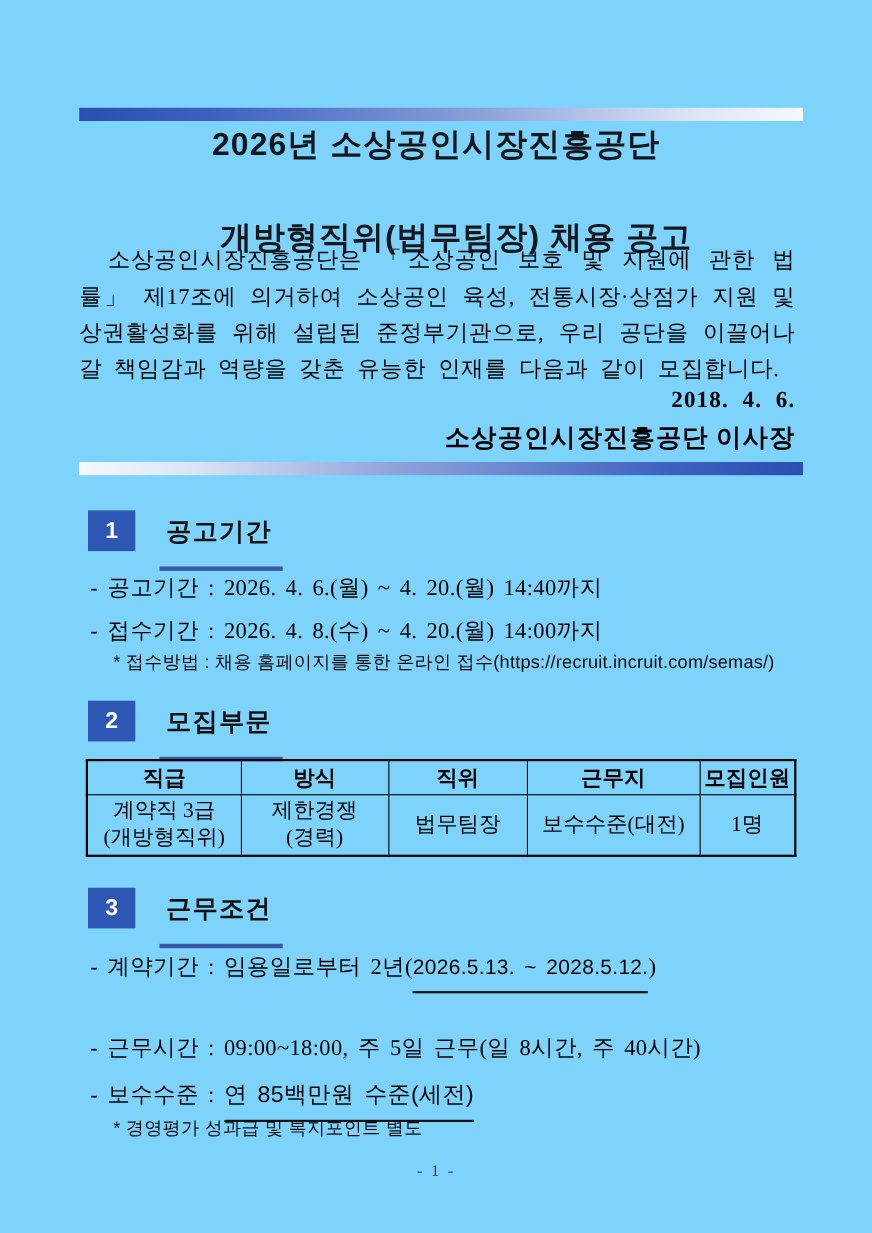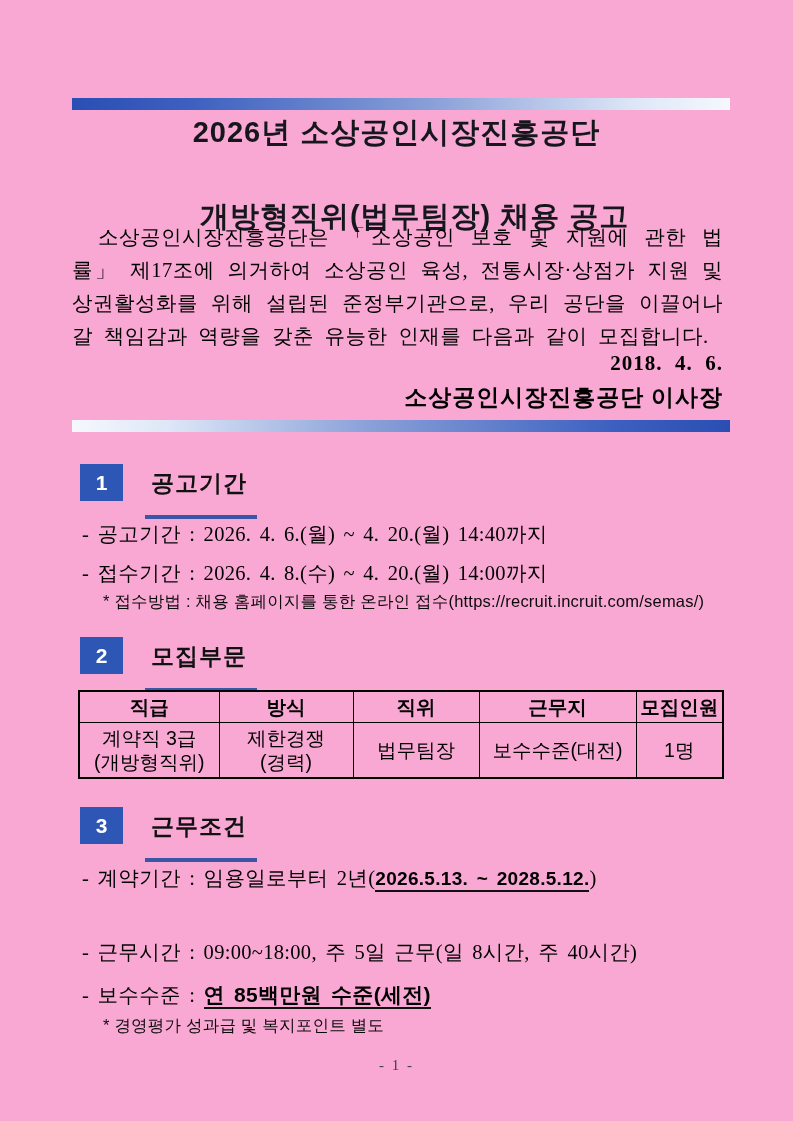--- a/index.html
+++ b/index.html
@@ -1,19 +1,19 @@
 <!DOCTYPE html>
 <html><head>
 <meta charset="utf-8">
 <style>
   html,body{margin:0;padding:0;background:#ffffff;}
   .page{
     position:relative;
     width:793px;height:1121px;
-    background:#f9a8d4;
+    background:#7dd3fc;
     overflow:hidden;
     font-family:"Liberation Serif", serif;
     color:#000;
   }
 
   .accent-bar{
     position:absolute;left:72px;width:658px;height:12px;
   }
   .accent-bar.top{
     top:98px;
@@ -71,29 +71,29 @@
     white-space:pre-wrap;
   }
   .doc-note{
     position:absolute;left:103px;
     font-family:"Liberation Sans", sans-serif;
     font-size:16.5px;letter-spacing:0.2px;
     white-space:pre-wrap;color:#0a0a0a;
   }
   .emph{
     font-family:"Liberation Sans", sans-serif;
-    font-weight:bold;
+    font-weight:normal;
     border-bottom:2.5px solid #111;
-    padding-bottom:1px;
+    padding-bottom:11px;
   }
 
   .recruit-table{
     position:absolute;top:690px;left:78px;
     border-collapse:collapse;table-layout:fixed;width:644px;
-    font-family:Liberation Sans, sans-serif;
+    font-family:Liberation Serif, serif;
     border:2.5px solid #000;
   }
   .recruit-table th,.recruit-table td{
     border:1.5px solid #000;text-align:center;vertical-align:middle;
     padding:0;
   }
   .recruit-table th{height:30px;font-size:19.5px;font-weight:bold;}
   .recruit-table td{height:54px;font-size:19.5px;line-height:24px;}
 
   .page-number{

